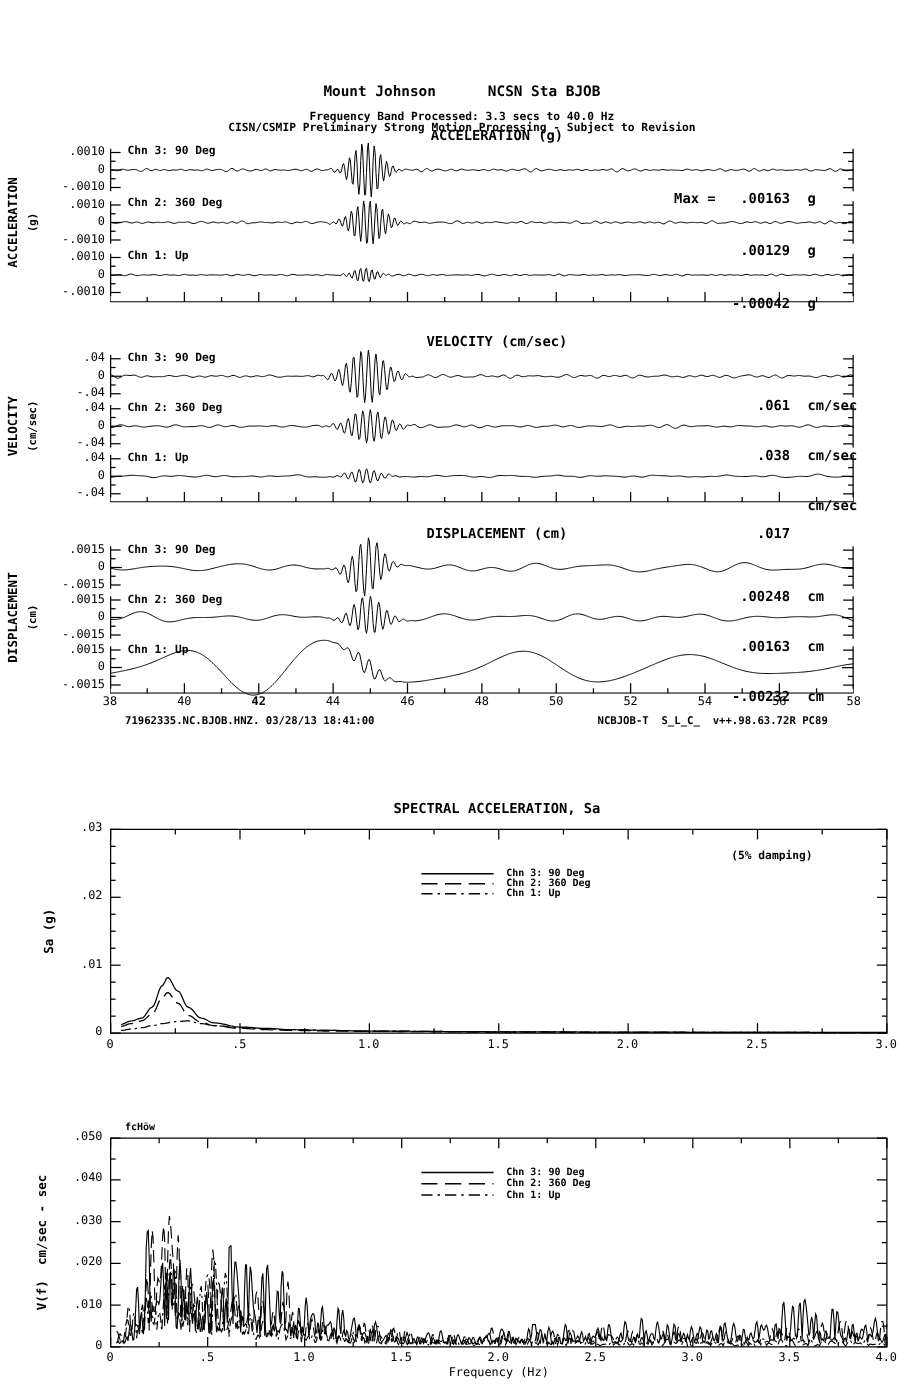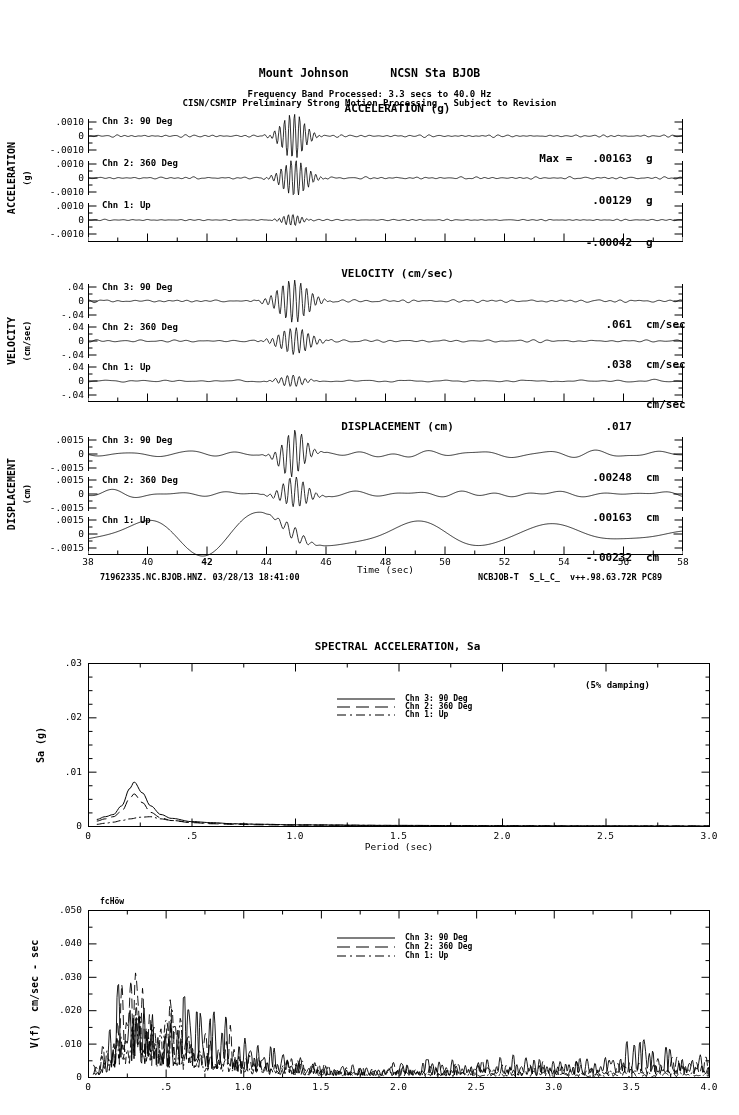--- a/index.html
+++ b/index.html
@@ -296,41 +296,39 @@
         <line x1="416.5" y1="11.5" x2="416.5" y2="3.5" stroke="#000" stroke-width="1"></line>
         <line x1="446.25" y1="11.5" x2="446.25" y2="7.5" stroke="#000" stroke-width="1"></line>
         <line x1="476" y1="11.5" x2="476" y2="3.5" stroke="#000" stroke-width="1"></line>
         <line x1="505.75" y1="11.5" x2="505.75" y2="7.5" stroke="#000" stroke-width="1"></line>
         <line x1="535.5" y1="11.5" x2="535.5" y2="3.5" stroke="#000" stroke-width="1"></line>
         <line x1="565.25" y1="11.5" x2="565.25" y2="7.5" stroke="#000" stroke-width="1"></line>
         <line x1="595" y1="11.5" x2="595" y2="3.5" stroke="#000" stroke-width="1"></line>
       </svg>
     </div>
 
-  <div class="abs tick-lbl" style="left:88px;width:595px;text-align:center;top:564px;">Time (sec)</div>
   <div class="abs footer-lbl" style="left:100px;top:572px;">71962335.NC.BJOB.HNZ. 03/28/13 18:41:00</div>
   <div class="abs footer-lbl" style="left:478px;top:572px;">NCBJOB-T  S_L_C_  v++.98.63.72R PC89</div>
   <div id="time-ticks">
       <div class="abs tick-lbl" style="left:74px;width:28px;text-align:center;top:556px;">38</div>
       <div class="abs tick-lbl" style="left:133.5px;width:28px;text-align:center;top:556px;">40</div>
       <div class="abs tick-lbl" style="left:193px;width:28px;text-align:center;top:556px;font-weight:bold;">42</div>
       <div class="abs tick-lbl" style="left:252.5px;width:28px;text-align:center;top:556px;">44</div>
       <div class="abs tick-lbl" style="left:312px;width:28px;text-align:center;top:556px;">46</div>
       <div class="abs tick-lbl" style="left:371.5px;width:28px;text-align:center;top:556px;">48</div>
       <div class="abs tick-lbl" style="left:431px;width:28px;text-align:center;top:556px;">50</div>
       <div class="abs tick-lbl" style="left:490.5px;width:28px;text-align:center;top:556px;">52</div>
       <div class="abs tick-lbl" style="left:550px;width:28px;text-align:center;top:556px;">54</div>
       <div class="abs tick-lbl" style="left:609.5px;width:28px;text-align:center;top:556px;">56</div>
       <div class="abs tick-lbl" style="left:669px;width:28px;text-align:center;top:556px;">58</div>
     </div>
 
   <div class="abs ctr plot-title" style="top:640px;">SPECTRAL ACCELERATION, Sa</div>
   <div class="abs legend-lbl" style="left:585px;top:669px;font-size:9px;margin-top:11px;">(5% damping)</div>
   <div class="abs axis-name rot" style="left:40px;top:745px;">Sa (g)</div>
-  <div class="abs tick-lbl" style="left:88px;width:622px;text-align:center;top:841px;">Period (sec)</div>
   <svg id="sa-svg" class="abs" style="left:88px;top:663px;overflow:visible;" width="622" height="164">
       <rect x="0.5" y="0.5" width="621" height="163" fill="none" stroke="#000" stroke-width="1"></rect>
       <line x1="0.5" y1="163.5" x2="0.5" y2="155.5" stroke="#000" stroke-width="1"></line>
       <line x1="0.5" y1="0.5" x2="0.5" y2="8.5" stroke="#000" stroke-width="1"></line>
       <line x1="52.25" y1="163.5" x2="52.25" y2="159.5" stroke="#000" stroke-width="1"></line>
       <line x1="52.25" y1="0.5" x2="52.25" y2="4.5" stroke="#000" stroke-width="1"></line>
       <line x1="104" y1="163.5" x2="104" y2="155.5" stroke="#000" stroke-width="1"></line>
       <line x1="104" y1="0.5" x2="104" y2="8.5" stroke="#000" stroke-width="1"></line>
       <line x1="155.75" y1="163.5" x2="155.75" y2="159.5" stroke="#000" stroke-width="1"></line>
       <line x1="155.75" y1="0.5" x2="155.75" y2="4.5" stroke="#000" stroke-width="1"></line>
@@ -405,20 +403,21 @@
       </svg>
     <div class="abs legend-lbl" style="left:405px;top:702px;">Chn 2: 360 Deg</div>
     <svg class="abs" style="left:337px;top:713px;" width="58" height="4">
         <line x1="0" y1="2" x2="58" y2="2" stroke="#000" stroke-width="1.2" stroke-dasharray="9,4,2,4"></line>
       </svg>
     <div class="abs legend-lbl" style="left:405px;top:710px;">Chn 1: Up</div>
   </div>
 
   <div class="abs small-lbl" style="left:100px;top:897px;">fcHöw</div>
   <div class="abs axis-name rot" style="left:34px;top:994px;">V(f)  cm/sec - sec</div>
+  <div class="abs tick-lbl" style="left:88px;width:622px;text-align:center;top:1093px;">Frequency (Hz)</div>
   <svg id="fr-svg" class="abs" style="left:88px;top:910px;overflow:visible;" width="622" height="168">
       <rect x="0.5" y="0.5" width="621" height="167" fill="none" stroke="#000" stroke-width="1"></rect>
       <line x1="0.5" y1="167.5" x2="0.5" y2="159.5" stroke="#000" stroke-width="1"></line>
       <line x1="0.5" y1="0.5" x2="0.5" y2="8.5" stroke="#000" stroke-width="1"></line>
       <line x1="39.3125" y1="167.5" x2="39.3125" y2="163.5" stroke="#000" stroke-width="1"></line>
       <line x1="39.3125" y1="0.5" x2="39.3125" y2="4.5" stroke="#000" stroke-width="1"></line>
       <line x1="78.125" y1="167.5" x2="78.125" y2="159.5" stroke="#000" stroke-width="1"></line>
       <line x1="78.125" y1="0.5" x2="78.125" y2="8.5" stroke="#000" stroke-width="1"></line>
       <line x1="116.9375" y1="167.5" x2="116.9375" y2="163.5" stroke="#000" stroke-width="1"></line>
       <line x1="116.9375" y1="0.5" x2="116.9375" y2="4.5" stroke="#000" stroke-width="1"></line>

